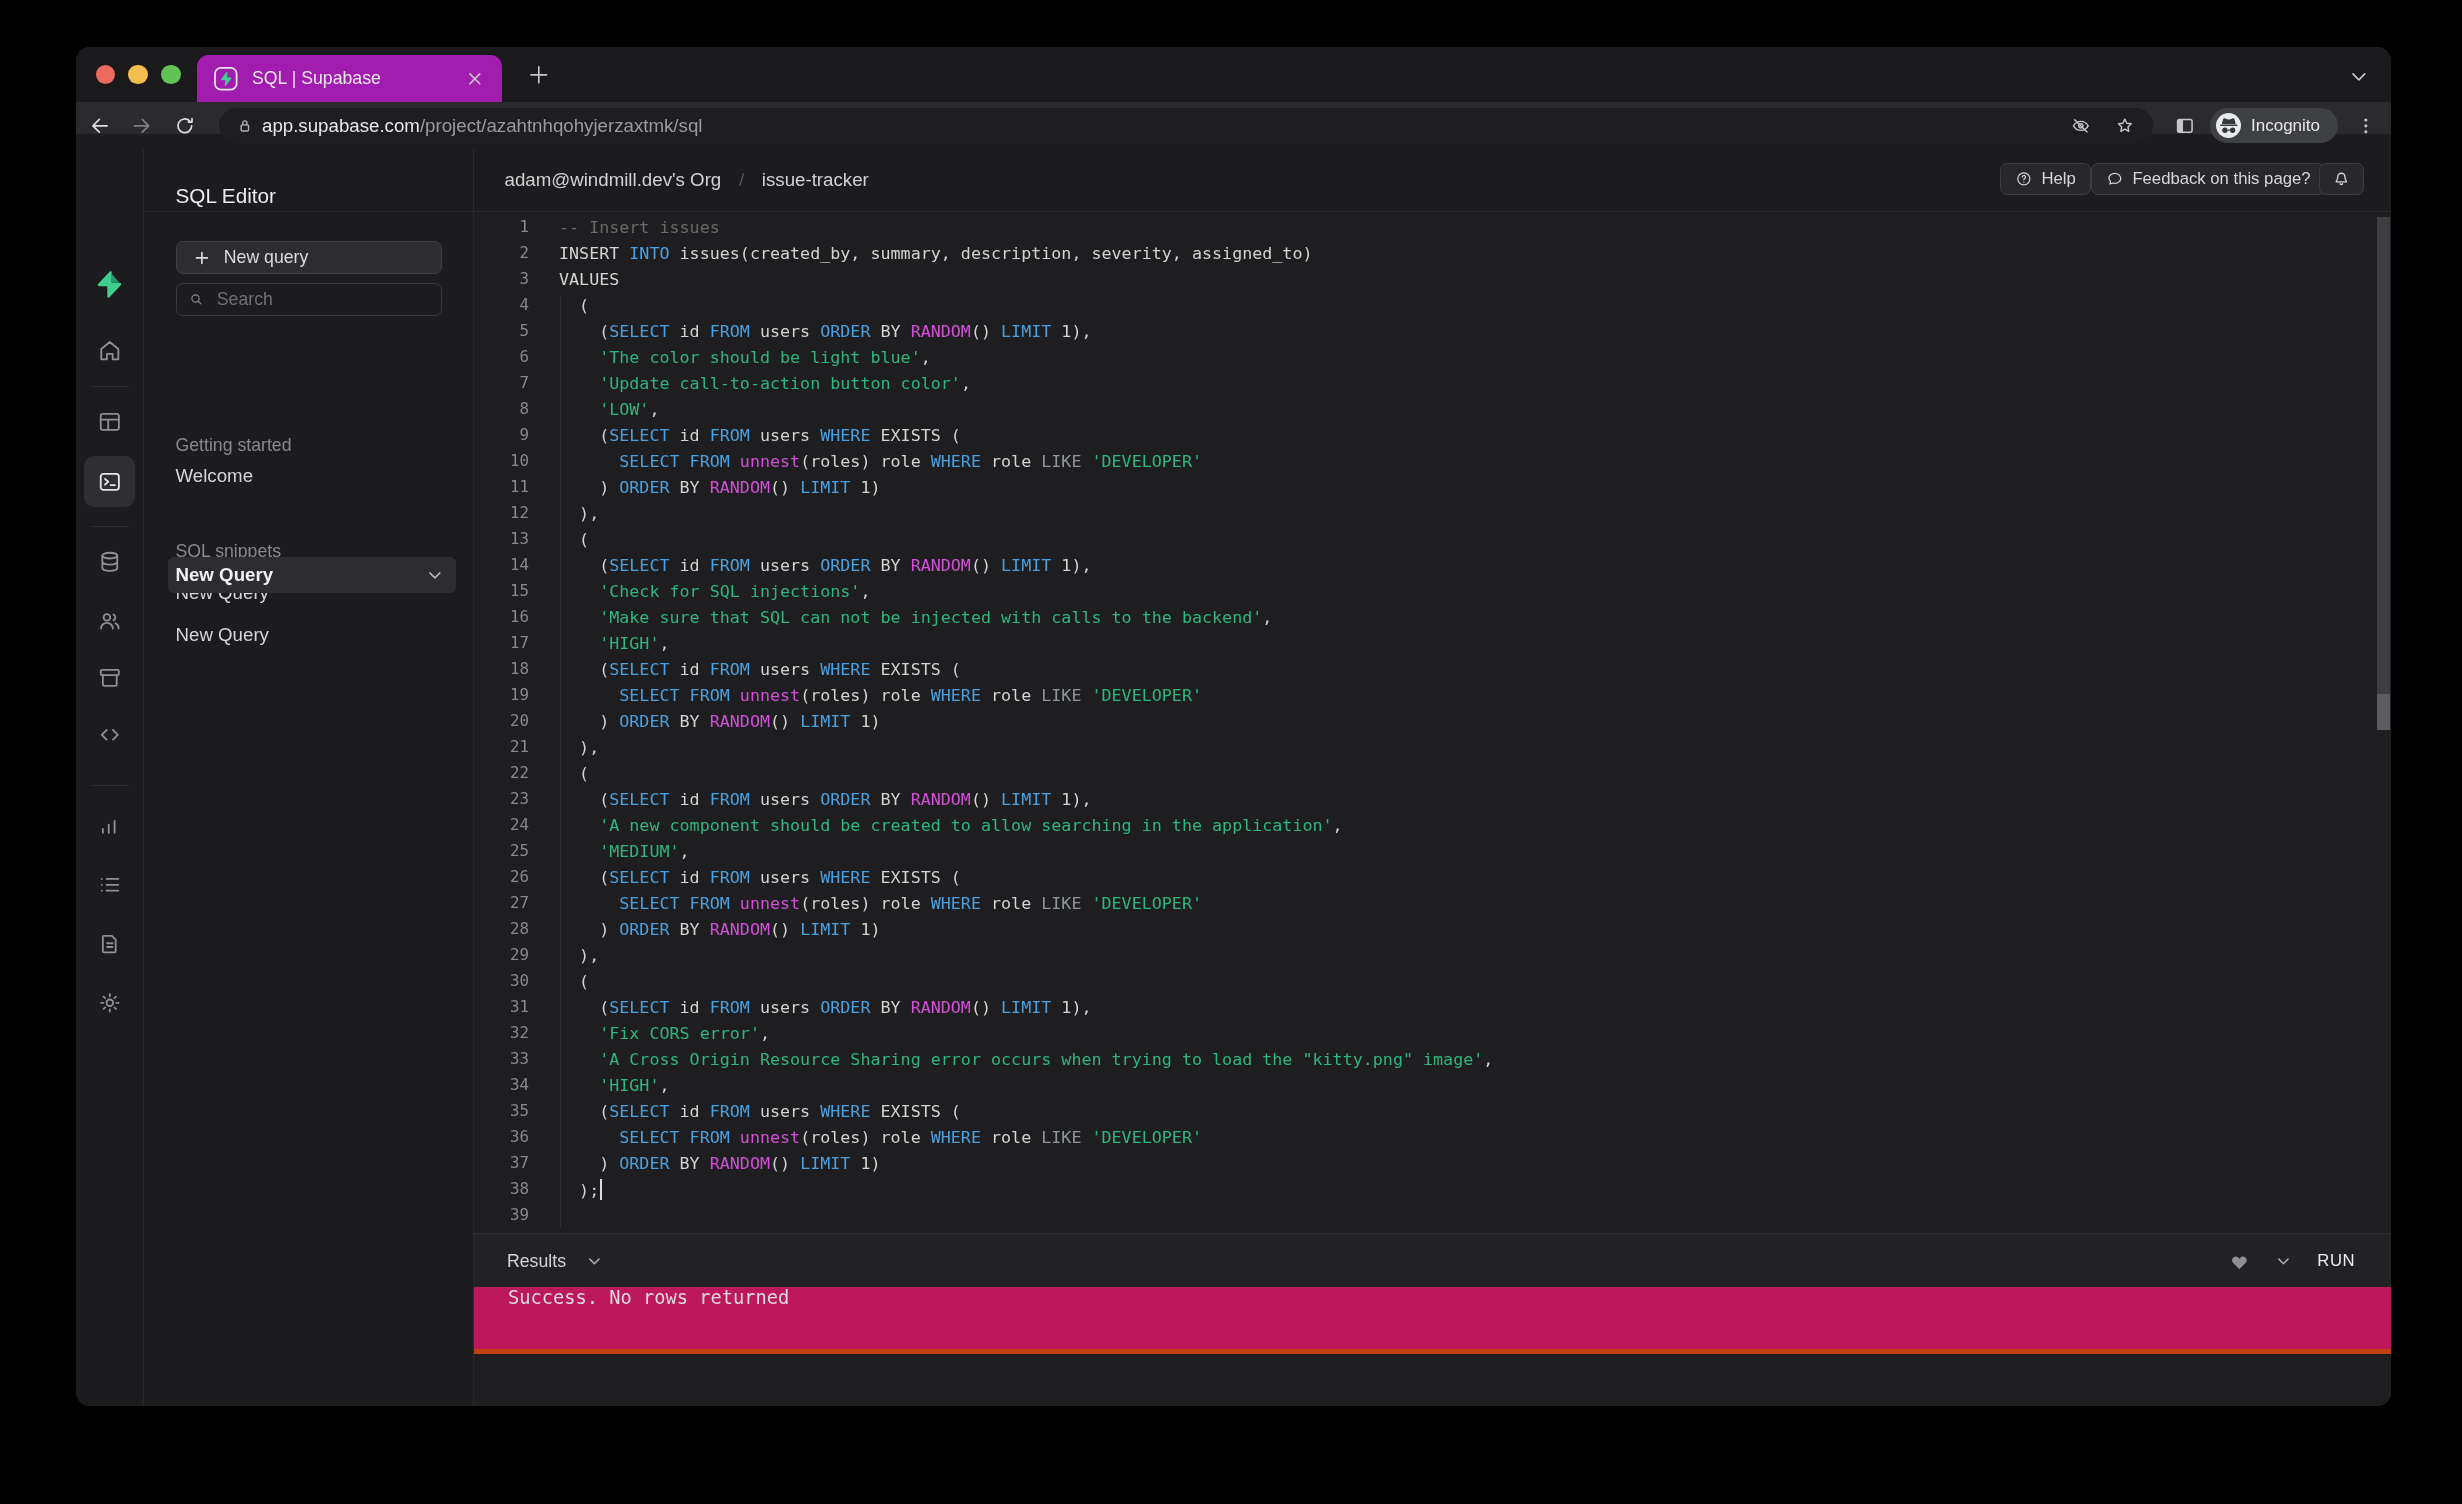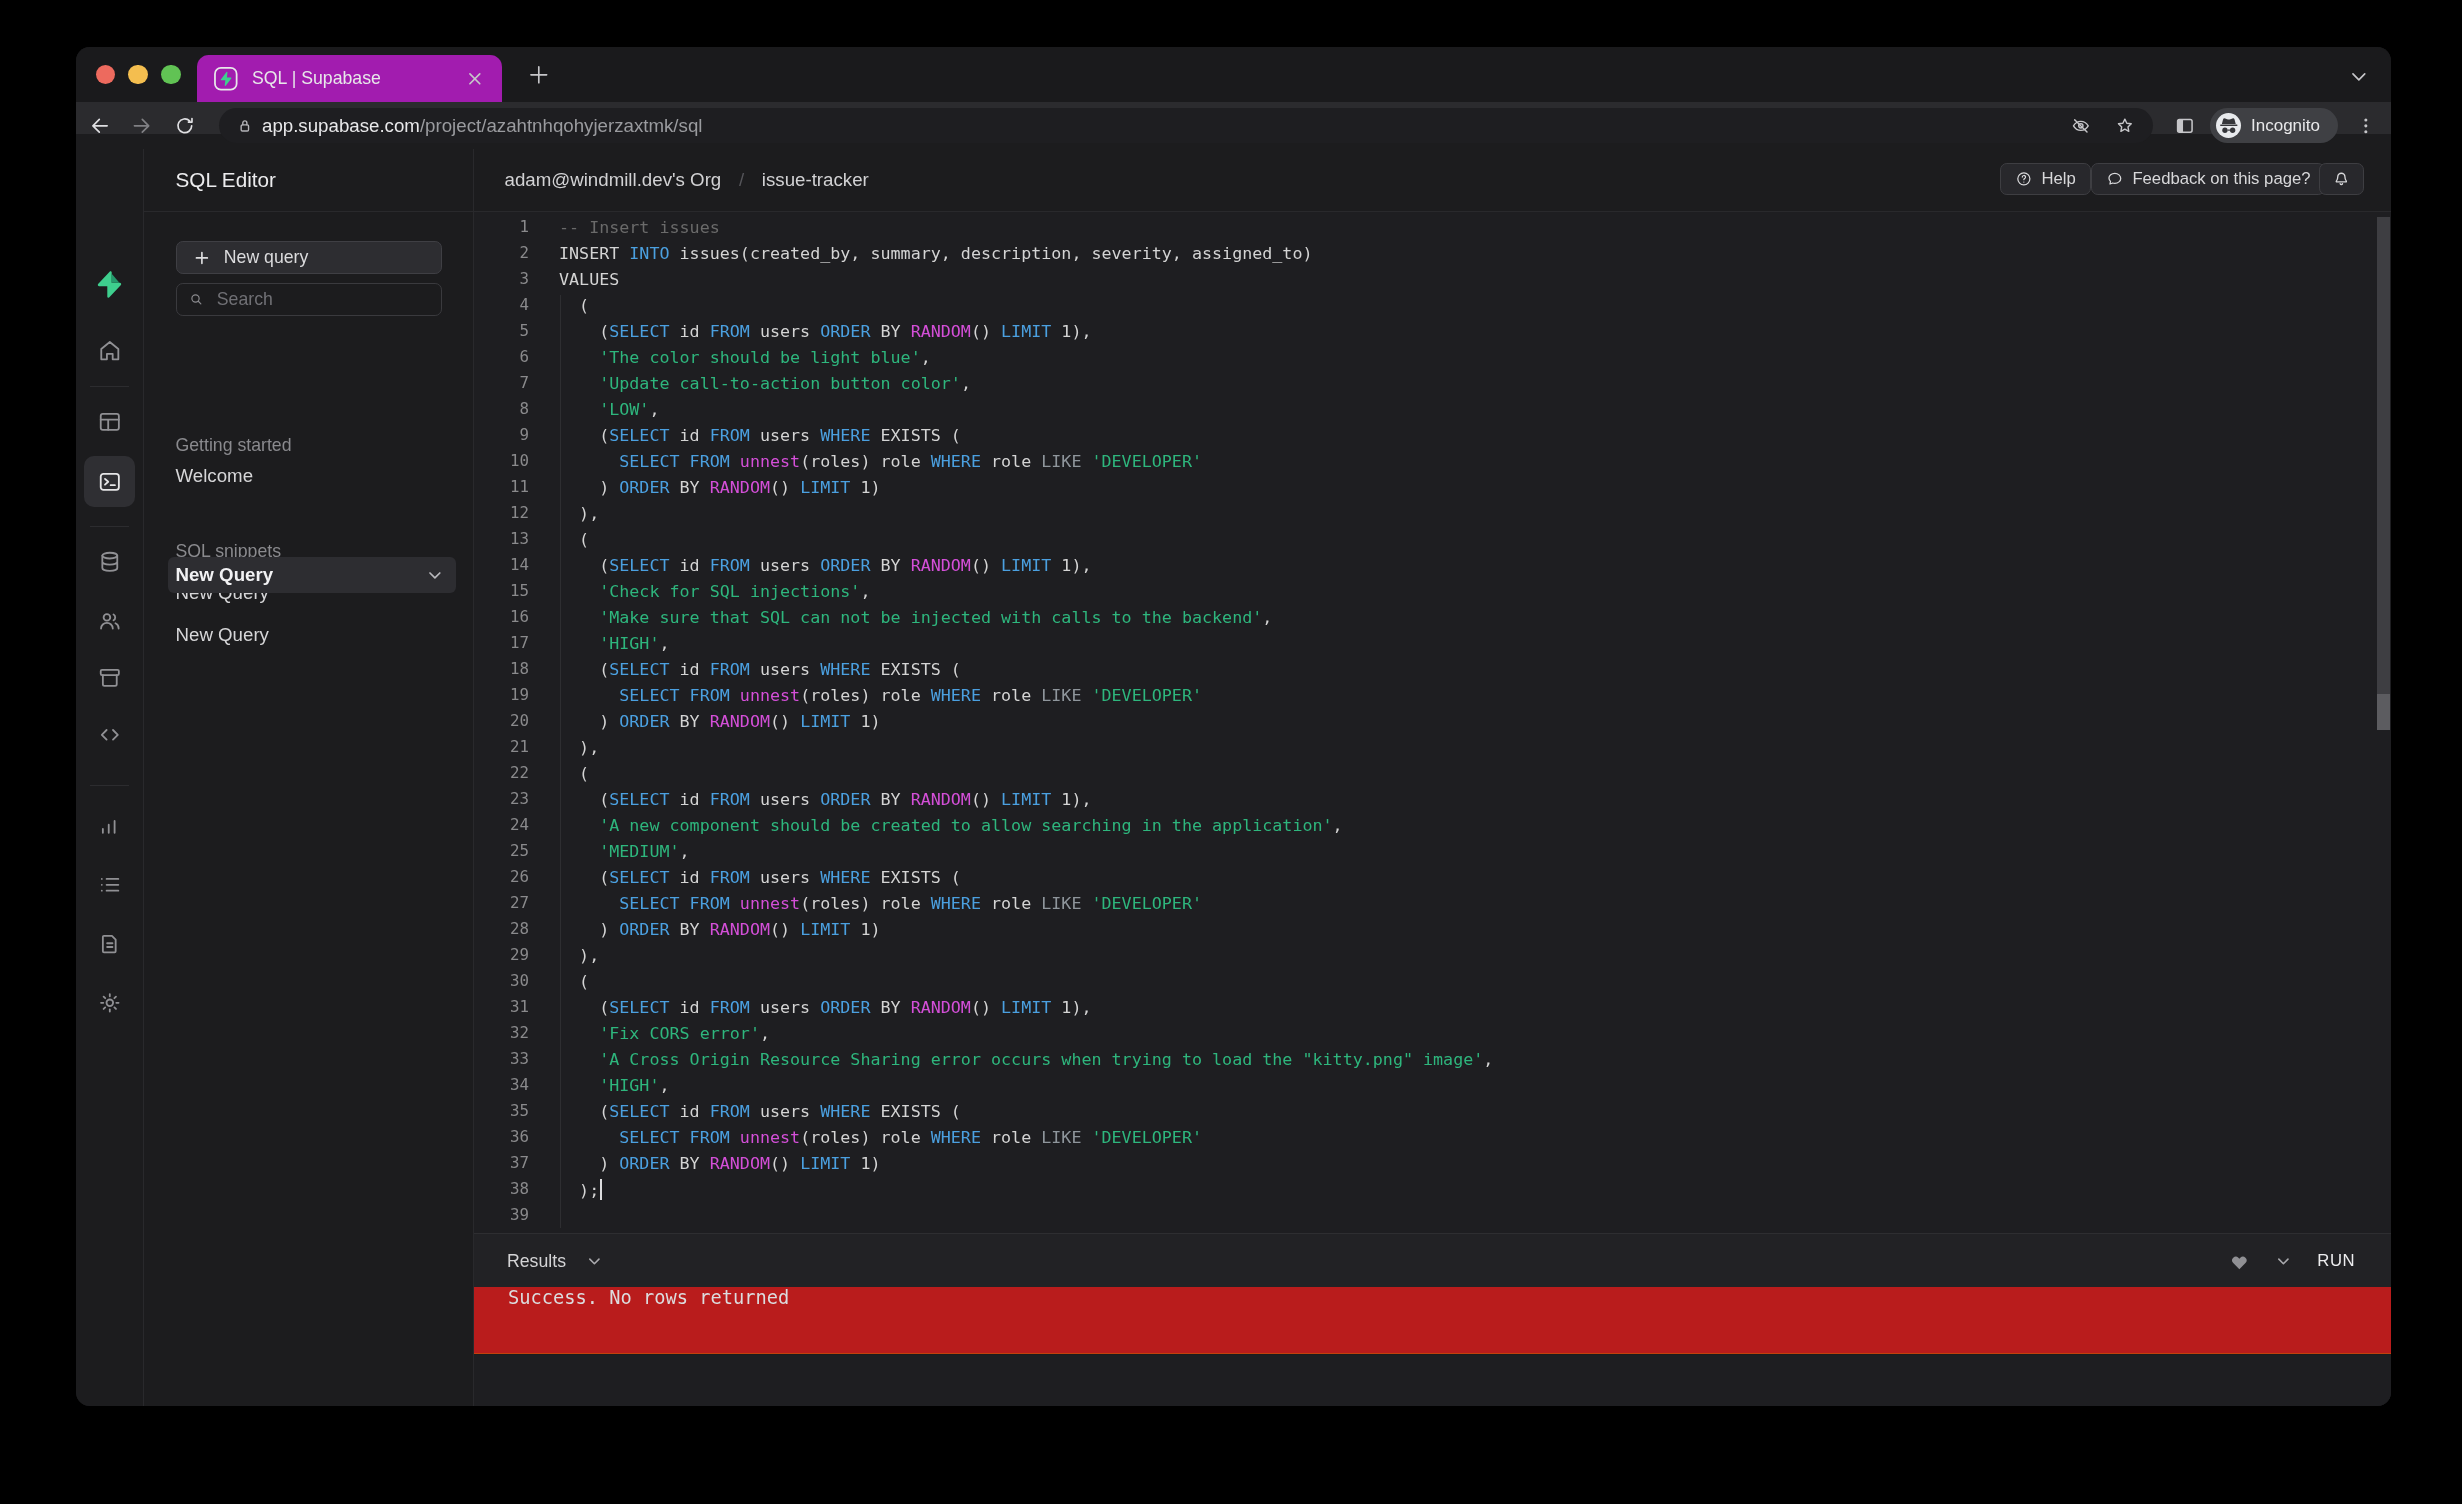--- a/index.html
+++ b/index.html
@@ -36,21 +36,21 @@
   
   .app { position:absolute; left:0; top:102px; width:100%; height:1257px; background:#1c1c1e; }
   .rail { position:absolute; left:0; top:0; width:68px; height:100%; border-right:1px solid #29292c; color:#909094; }
   .rail .nav { position:absolute; left:20.7px; width:25.6px; height:25.6px; }
   .rail .sep { position:absolute; left:13.8px; width:39px; height:1px; background:#2c2c2f; }
   .rail .active-box { position:absolute; left:7.9px; top:307px; width:51px; height:51px; border-radius:9.9px; background:#2f2f33; }
   .app-hborder { position:absolute; left:68px; top:62px; right:0; height:1px; background:#29292c; }
 
   
   .panel { position:absolute; left:68px; top:0; width:330px; height:100%; border-right:1px solid #29292c; }
-  .panel-title { position:absolute; left:31.5px; top:0; height:62px; line-height:62px; font-size:20.7px; color:#ececee; }
+  .panel-title { position:absolute; left:31.5px; top:16px; height:62px; line-height:62px; font-size:20.7px; color:#ececee; }
   .btn-newquery { position:absolute; left:31.5px; top:92px; width:266px; height:33px; border-radius:6.9px;
     background:#2d2d31; border:1px solid #3f3f44; display:flex; align-items:center; gap:13.8px;
     padding:0 0 0 17.7px; color:#dcdcde; font-size:17.7px; }
   .search-box { position:absolute; left:31.5px; top:134px; width:266px; height:33px; border-radius:6.9px;
     border:1px solid #3a3a3e; display:flex; align-items:center; gap:11.8px; padding:0 0 0 11.8px; color:#8a8a8e; }
   .search-box input { background:transparent; border:0; outline:none; color:#cfcfd2; font-size:17.7px; width:197px;
     font-family:"Liberation Sans",sans-serif; }
   .search-box input::placeholder { color:#707075; }
   .sect { position:absolute; left:31.5px; font-size:17.7px; color:#8a8a8e; }
   .pitem { position:absolute; left:31.5px; font-size:18.7px; color:#d6d6d8; }
@@ -80,22 +80,22 @@
   .sb-thumb { position:absolute; left:1903px; top:4.9px; width:12.8px; height:511px; background:#3e3e42; }
   .sb-cap { position:absolute; left:1903px; top:482px; width:12.8px; height:36px; background:#5c5c60; }
 
   
   .results-bar { position:absolute; left:0; top:1084px; right:0; height:54px; background:#222225;
     border-top:1px solid #2e2e31; }
   .results-left { position:absolute; left:33px; top:0; height:54px; display:flex; align-items:center; gap:21.7px;
     font-size:17.7px; color:#d4d4d6; }
   .results-right { position:absolute; right:36px; top:0; height:54px; display:flex; align-items:center; gap:27.6px; }
   .run-lbl { font-size:16.7px; letter-spacing:0.5px; color:#ededef; font-weight:500; }
-  .success-row { position:absolute; left:0; top:1138px; right:0; height:67px; background:#b91c1c;
-    border-bottom:1px solid #c2410c; }
+  .success-row { position:absolute; left:0; top:1138px; right:0; height:67px; background:#be185d;
+    border-bottom:5px solid #c2410c; }
   .success-row .msg { position:absolute; left:34px; line-height:67px; font:18.7px "DejaVu Sans Mono", monospace;
     color:#dcdcde; }
   .bottom-strip { position:absolute; left:0; top:1206px; right:0; bottom:0; background:#1e1e21; }
 </style>
 </head>
 <body>
 
 <div class="window">
 
   <div class="tabstrip">

